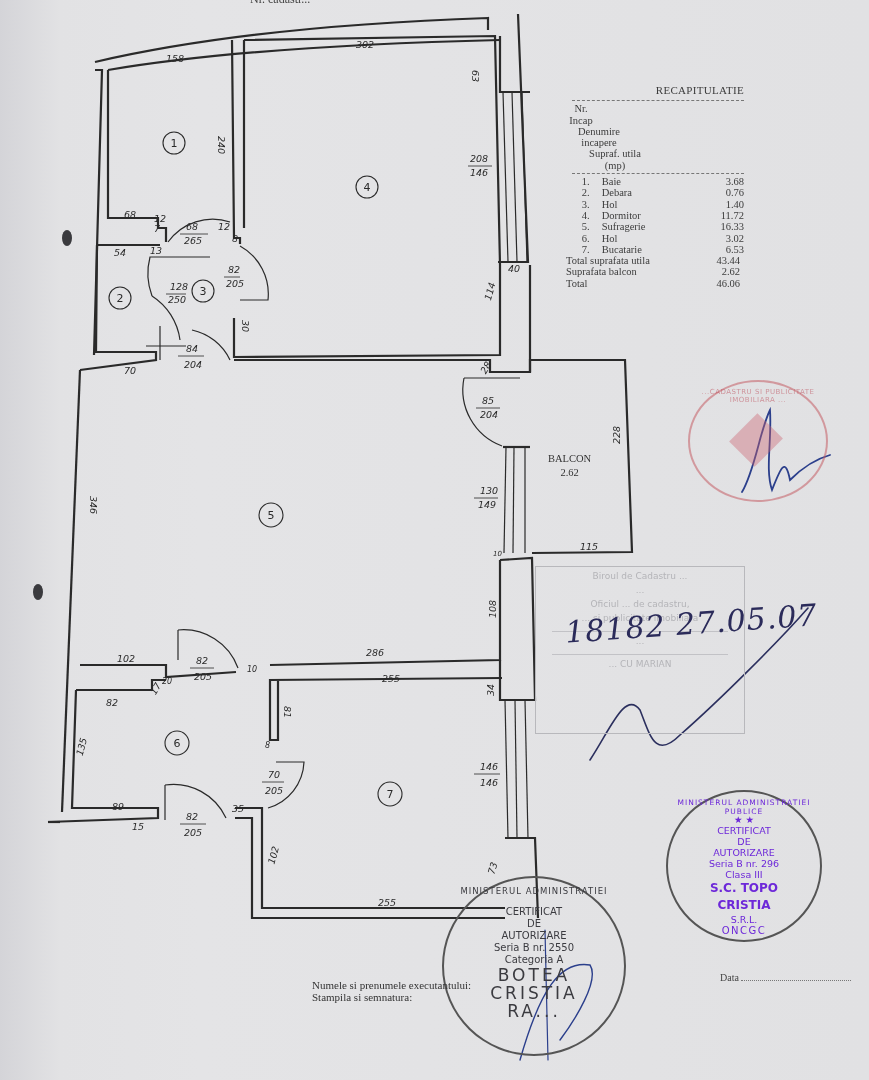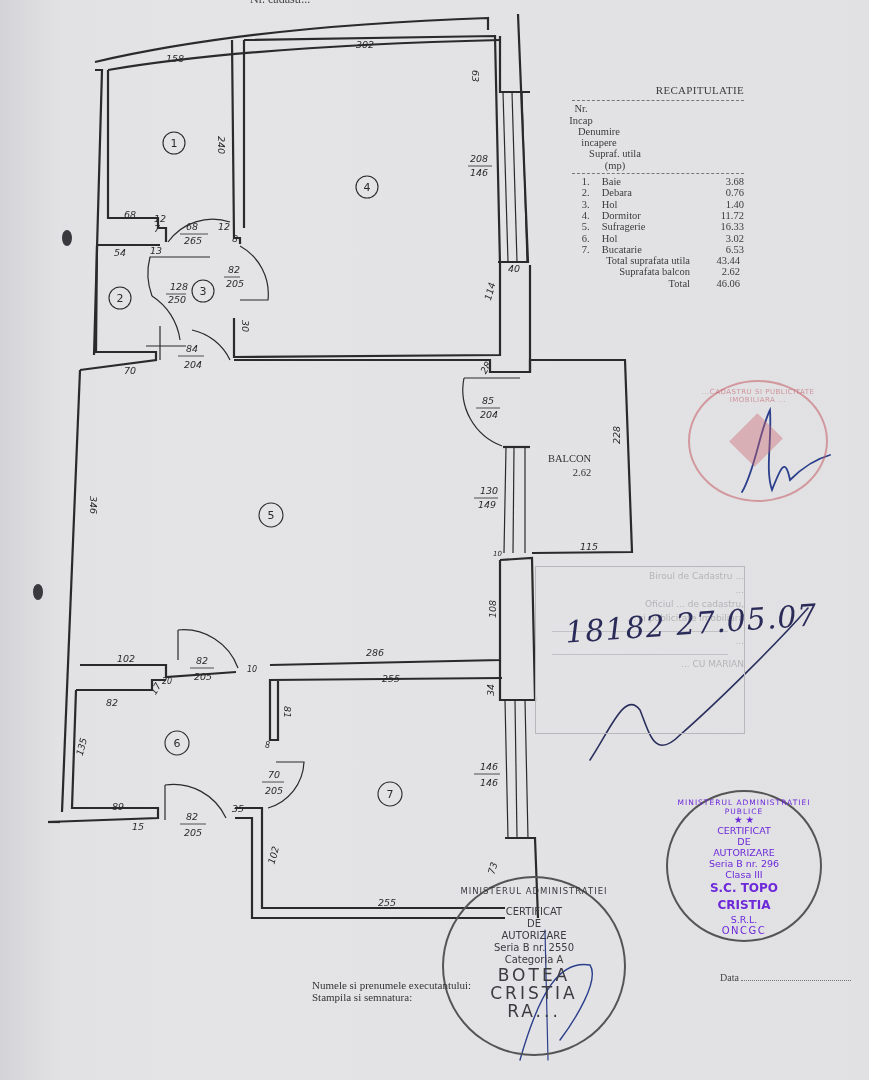--- a/index.html
+++ b/index.html
@@ -23,27 +23,27 @@
   .recap-sep { border-top: 1px dashed #777; margin: 2px 0 2px 6px; }
   .recap-head { display: flex; text-align: center; flex-direction: column; }
   .recap-head .c1 { width: 30px; }
   .recap-head .c2 { width: 66px; }
   .recap-head .c3 { width: 70px; margin-left: 14px; }
   .recap-row { display: flex; }
   .recap-row .n { width: 30px; text-align: right; padding-right: 6px; box-sizing: border-box; }
   .recap-row .d { width: 84px; padding-left: 6px; }
   .recap-row .v { width: 60px; text-align: right; }
   .recap-total { display: flex; }
-  .recap-total .l { width: 124px; text-align: right; }
+  .recap-total .l { width: 124px; }
   .recap-total .v { width: 50px; text-align: right; }
 
-  .balcon-label { position: absolute; left: 548px; top: 452px; color: #333; font-size: 10.5px; text-align: right; line-height: 14px; }
+  .balcon-label { position: absolute; left: 548px; top: 452px; color: #333; font-size: 10.5px; text-align: center; line-height: 14px; }
 
   .cadastru-box { position: absolute; left: 535px; top: 566px; width: 208px; height: 166px; border: 1px solid #b8b8bc; color: #b4b4b8; font-family: "DejaVu Sans", sans-serif; font-size: 9px; text-align: center; }
-  .cadastru-box div { margin-top: 4px; text-align: right; }
+  .cadastru-box div { margin-top: 4px; }
   .cadastru-box .line { border-top: 1px solid #c2c2c6; margin: 8px 16px 0; height: 0; }
   .handwritten { position: absolute; left: 565px; top: 606px; font-family: "DejaVu Serif", serif; font-style: italic; font-size: 30px; color: #2b2b5a; letter-spacing: 1px; transform: rotate(-4deg); }
 
   .stamp { position: absolute; border-radius: 50%; text-align: center; font-family: "DejaVu Sans", sans-serif; }
   .stamp-topo { left: 666px; top: 790px; width: 152px; height: 148px; border: 2px solid #555; color: #6d28d9; }
   .stamp-topo .ring-txt { position: absolute; width: 100%; top: 6px; font-size: 10px; letter-spacing: 1px; }
   .stamp-topo .inner { position: absolute; left: 18px; top: 22px; width: 116px; font-size: 9.5px; line-height: 11px; }
   .stamp-topo .big { font-size: 12px; font-weight: bold; line-height: 17px; }
   .stamp-topo .ring-bottom { position: absolute; width: 100%; bottom: 4px; font-size: 10px; letter-spacing: 1.5px; }
   .data-line { position: absolute; left: 720px; top: 972px; font-size: 10px; color: #444; }

